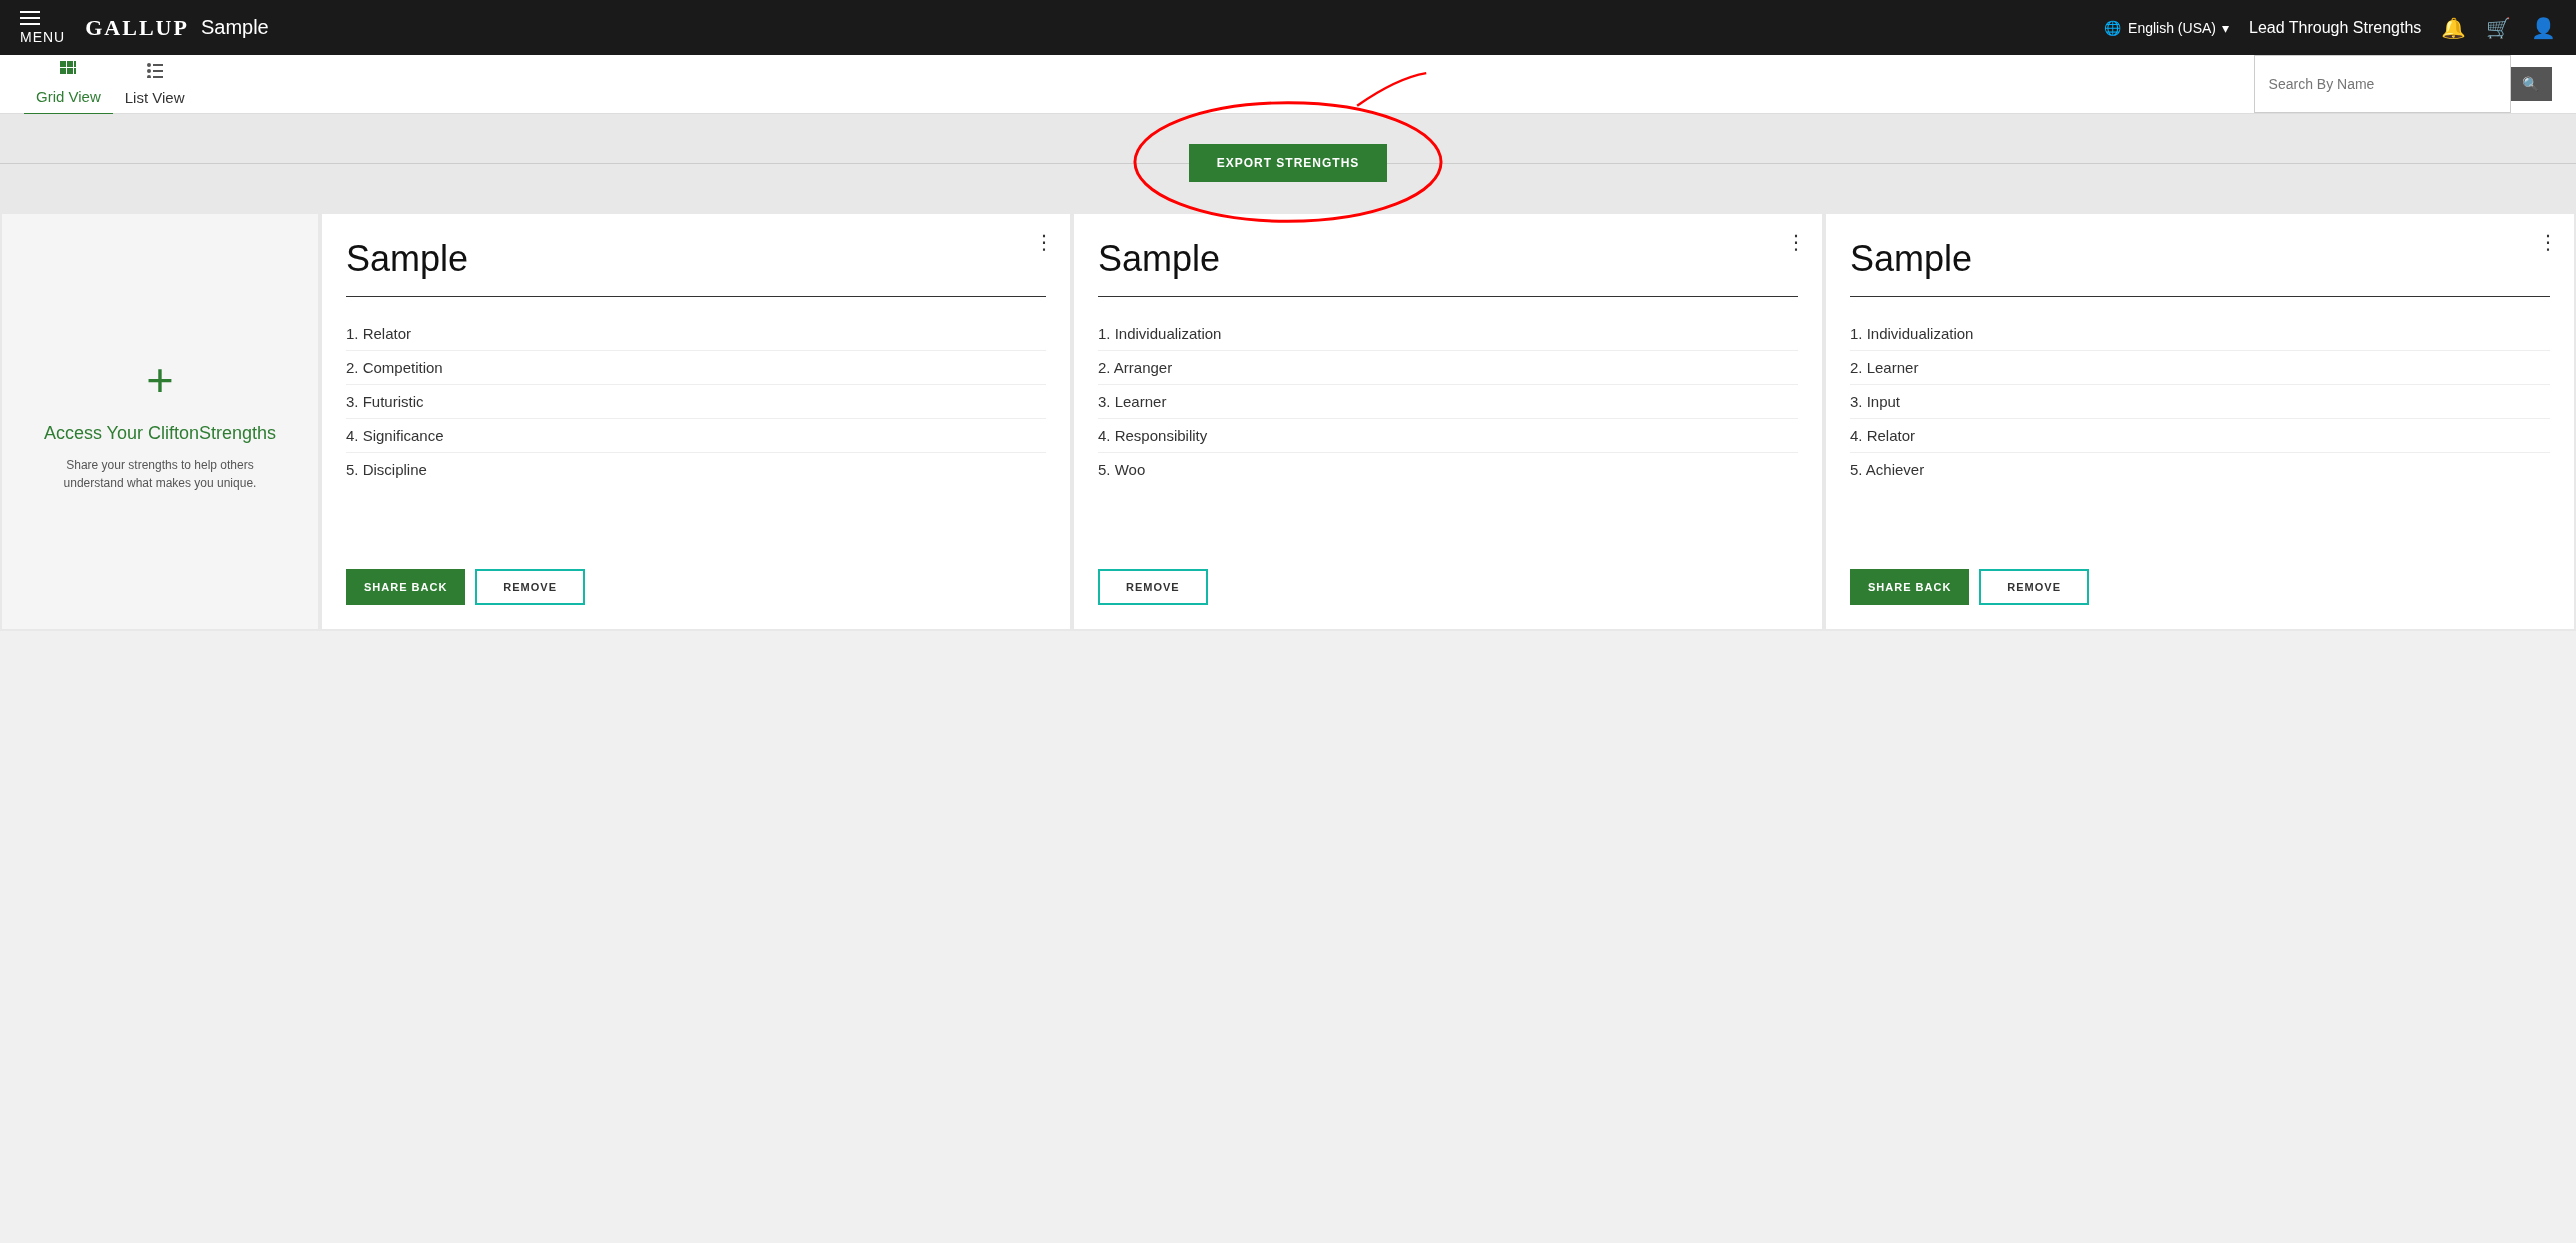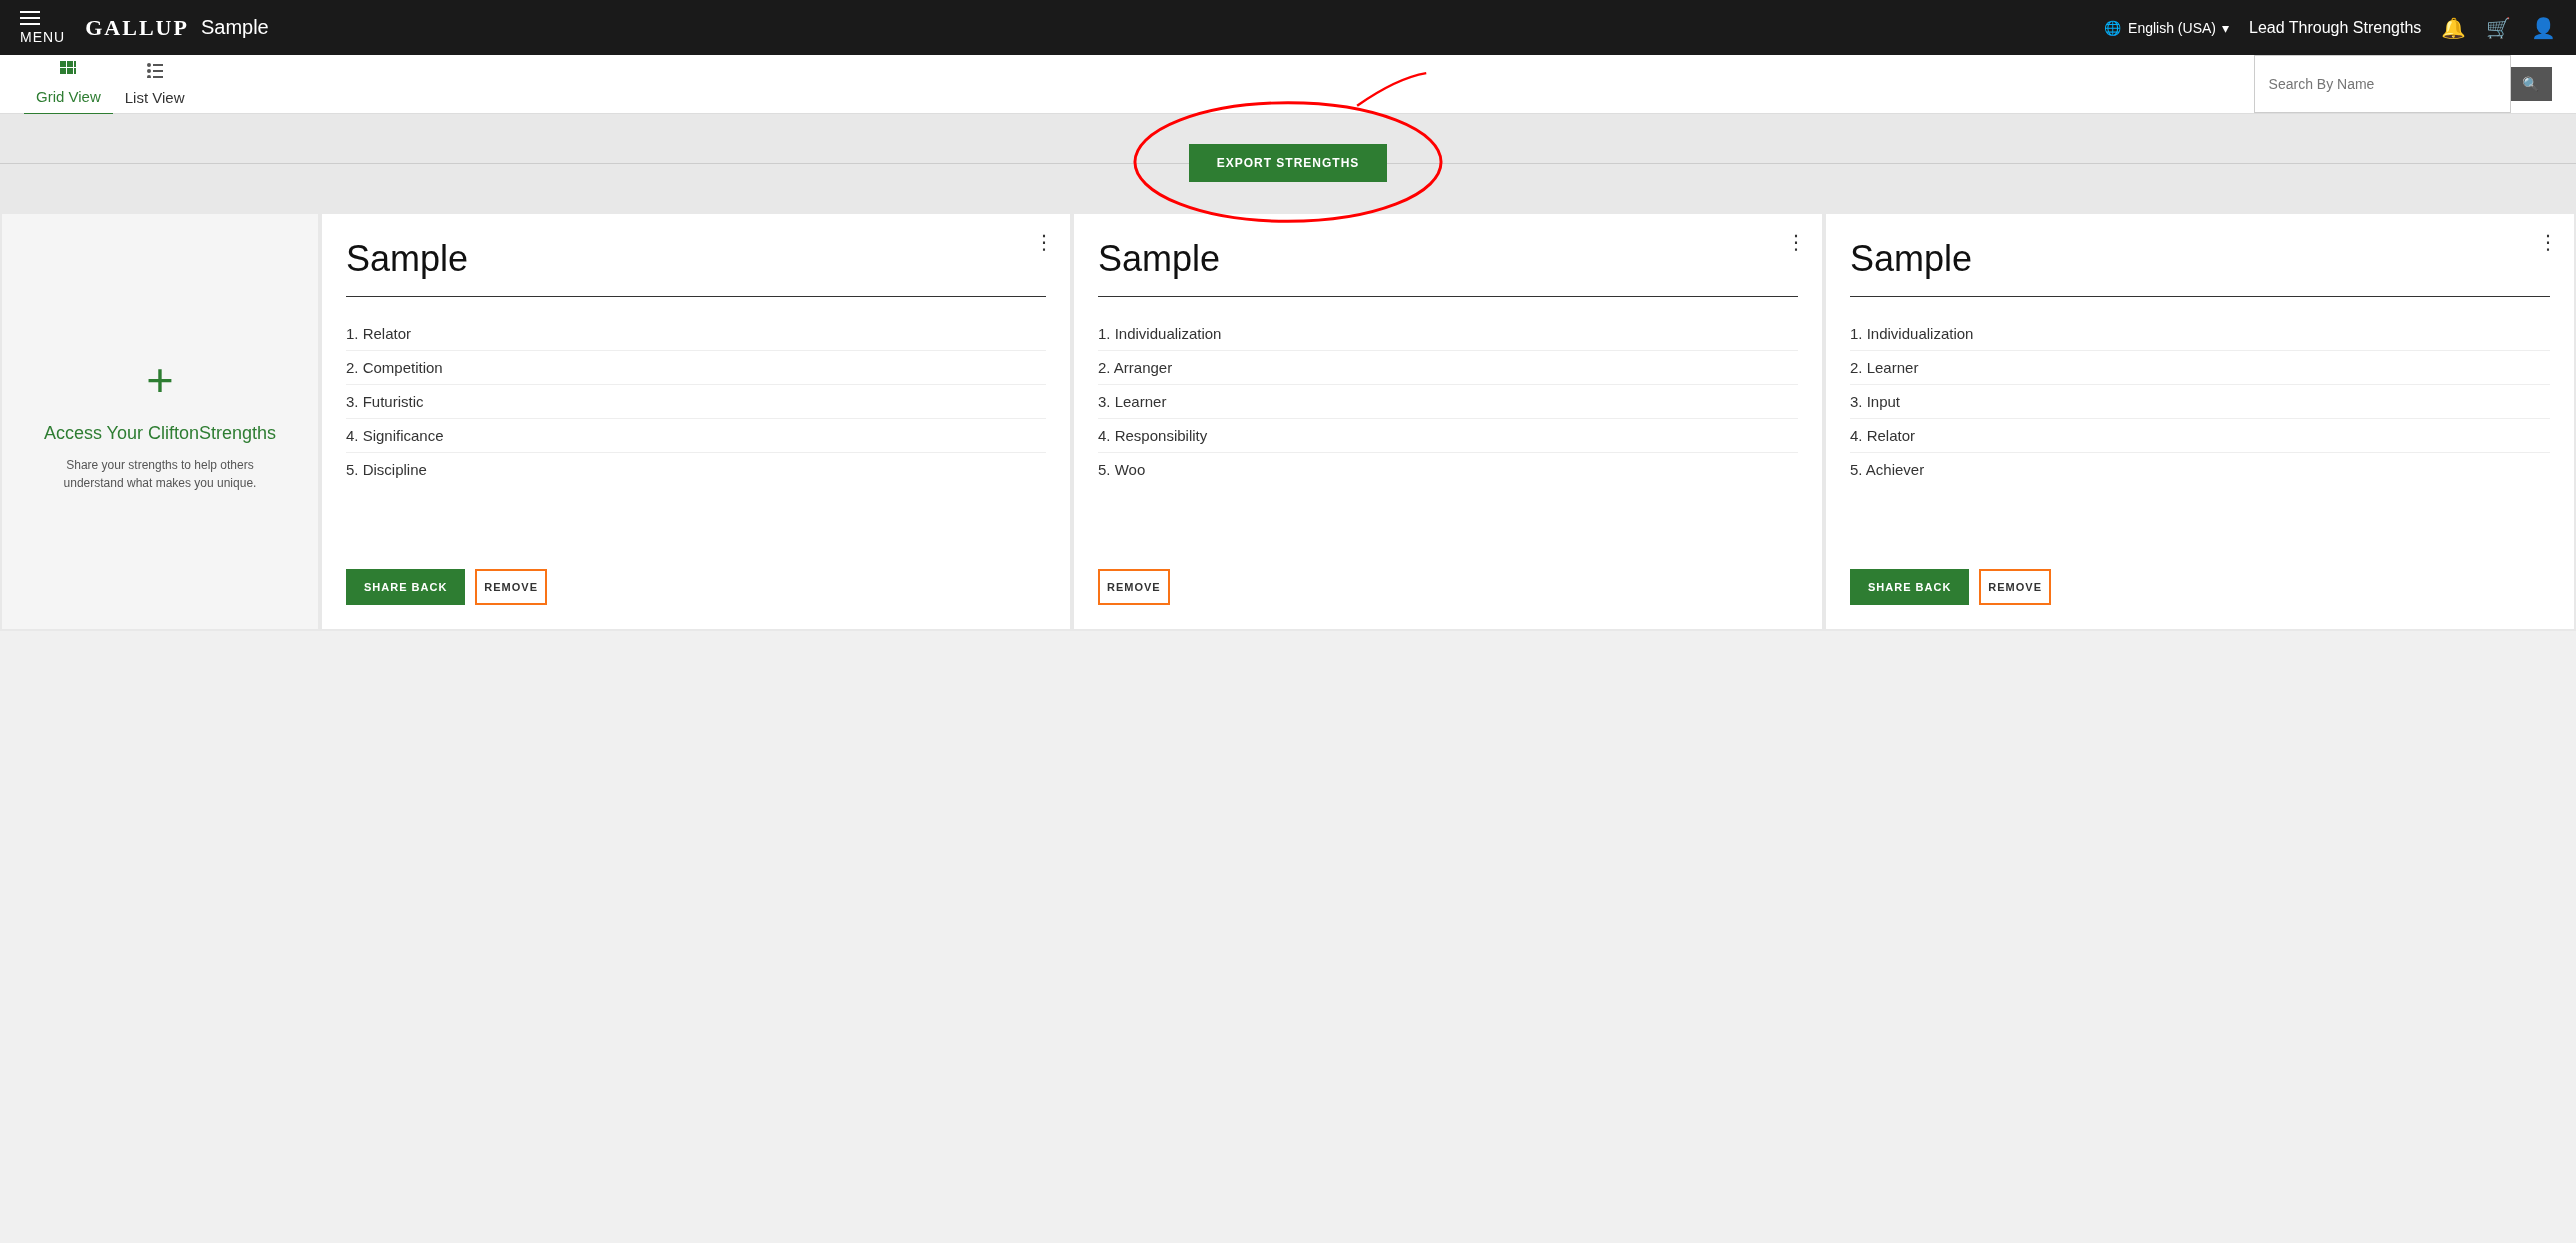--- a/index.html
+++ b/index.html
@@ -247,22 +247,22 @@
       border: none;
       padding: 10px 18px;
       font-size: 11px;
       font-weight: bold;
       letter-spacing: 1px;
       cursor: pointer;
     }
     .btn-remove {
       background: white;
       color: #333;
-      border: 2px solid #f97316;
-      padding: 10px 7px;
+      border: 2px solid #14b8a6;
+      padding: 10px 26px;
       font-size: 11px;
       font-weight: bold;
       letter-spacing: 1px;
       cursor: pointer;
     }
   </style>
 </head>
 <body>
 
 <header class="header">

